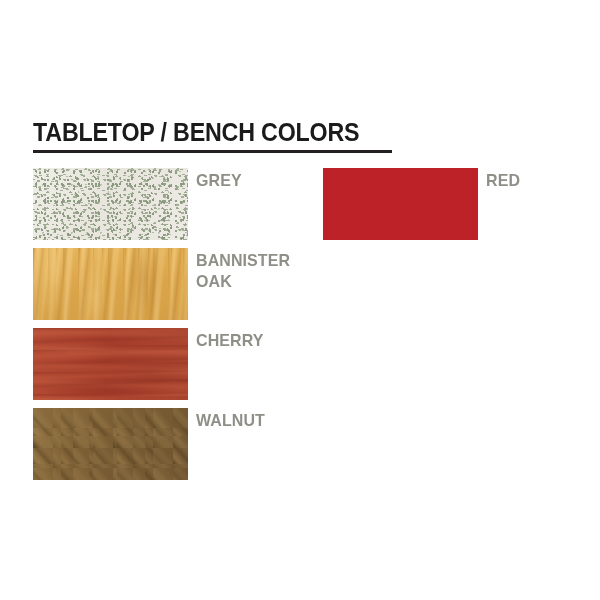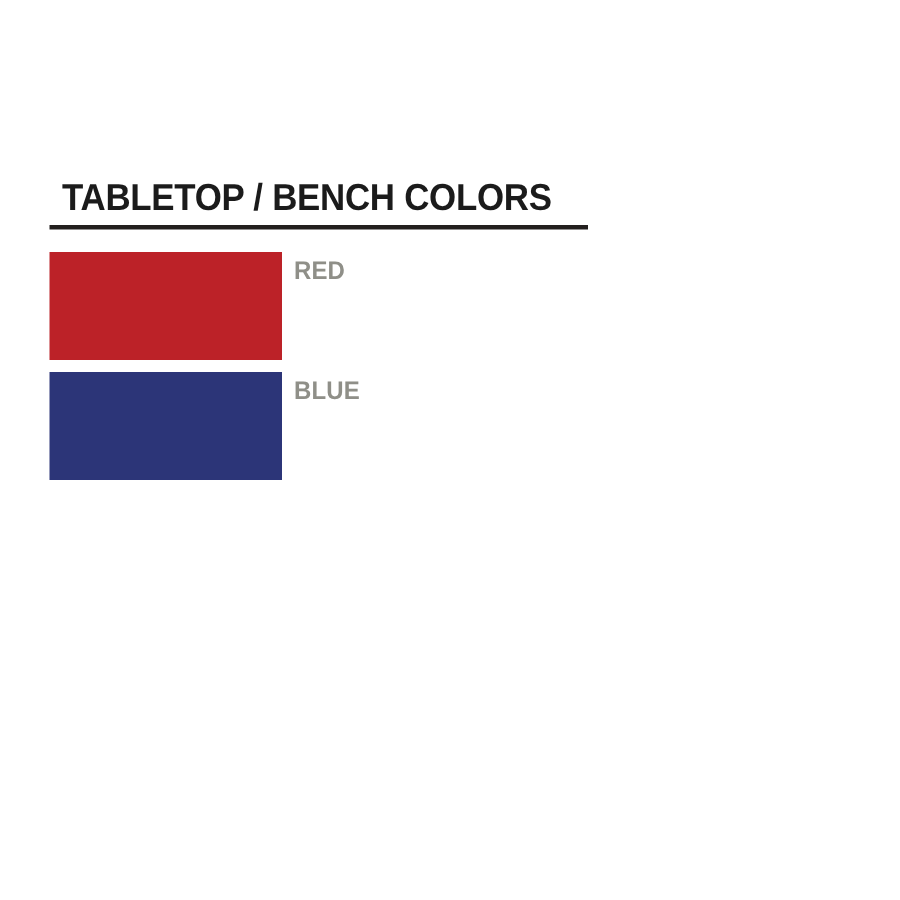--- a/index.html
+++ b/index.html
@@ -21,21 +21,20 @@
     height: 600px;
     background: #ffffff;
   }
 
   
   .title-block {
     position: absolute;
     left: 33px;
     top: 118px;
     width: 360px;
-    text-align: right;
   }
   .title-text {
     font-family: "Liberation Sans", sans-serif;
     font-weight: 700;
     font-size: 25px;
     letter-spacing: -0.2px;
     line-height: 28px;
     color: #1b1b1b;
     transform: scaleX(0.93);
     transform-origin: left center;
@@ -219,31 +218,51 @@
 
 <div class="sheet">
 
   <div class="title-block">
     <div class="title-text" style="color: rgb(27, 27, 27);">TABLETOP / BENCH COLORS</div>
     <div class="title-rule" style="background: rgb(35, 31, 30);"></div>
   </div>
 
   <div class="columns">
 
+    <div class="column">
+
+      <div class="swatch-row">
+        <div class="swatch tex-grey"></div>
+        <div class="swatch-label" style="color: rgb(143, 143, 136);">GREY</div>
+      </div>
+
+      <div class="swatch-row">
+        <div class="swatch tex-bannister-oak"></div>
+        <div class="swatch-label" style="color: rgb(143, 143, 136);">BANNISTER
+OAK</div>
+      </div>
+
+      <div class="swatch-row">
+        <div class="swatch tex-cherry"></div>
+        <div class="swatch-label" style="color: rgb(143, 143, 136);">CHERRY</div>
+      </div>
+
+      <div class="swatch-row">
+        <div class="swatch tex-walnut"></div>
+        <div class="swatch-label" style="color: rgb(143, 143, 136);">WALNUT</div>
+      </div>
+
+    </div>
 
     <div class="column">
 
 
 
       <div class="swatch-row">
         <div class="swatch tex-solid" style="background-color: rgb(188, 34, 40);"></div>
         <div class="swatch-label" style="color: rgb(143, 143, 136);">RED</div>
       </div>
 
-      <div class="swatch-row">
-        <div class="swatch tex-solid" style="background-color: rgb(44, 53, 120);"></div>
-        <div class="swatch-label" style="color: rgb(143, 143, 136);">BLUE</div>
-      </div>
 
     </div>
 
   </div>
 </div>
 
 </body></html>

